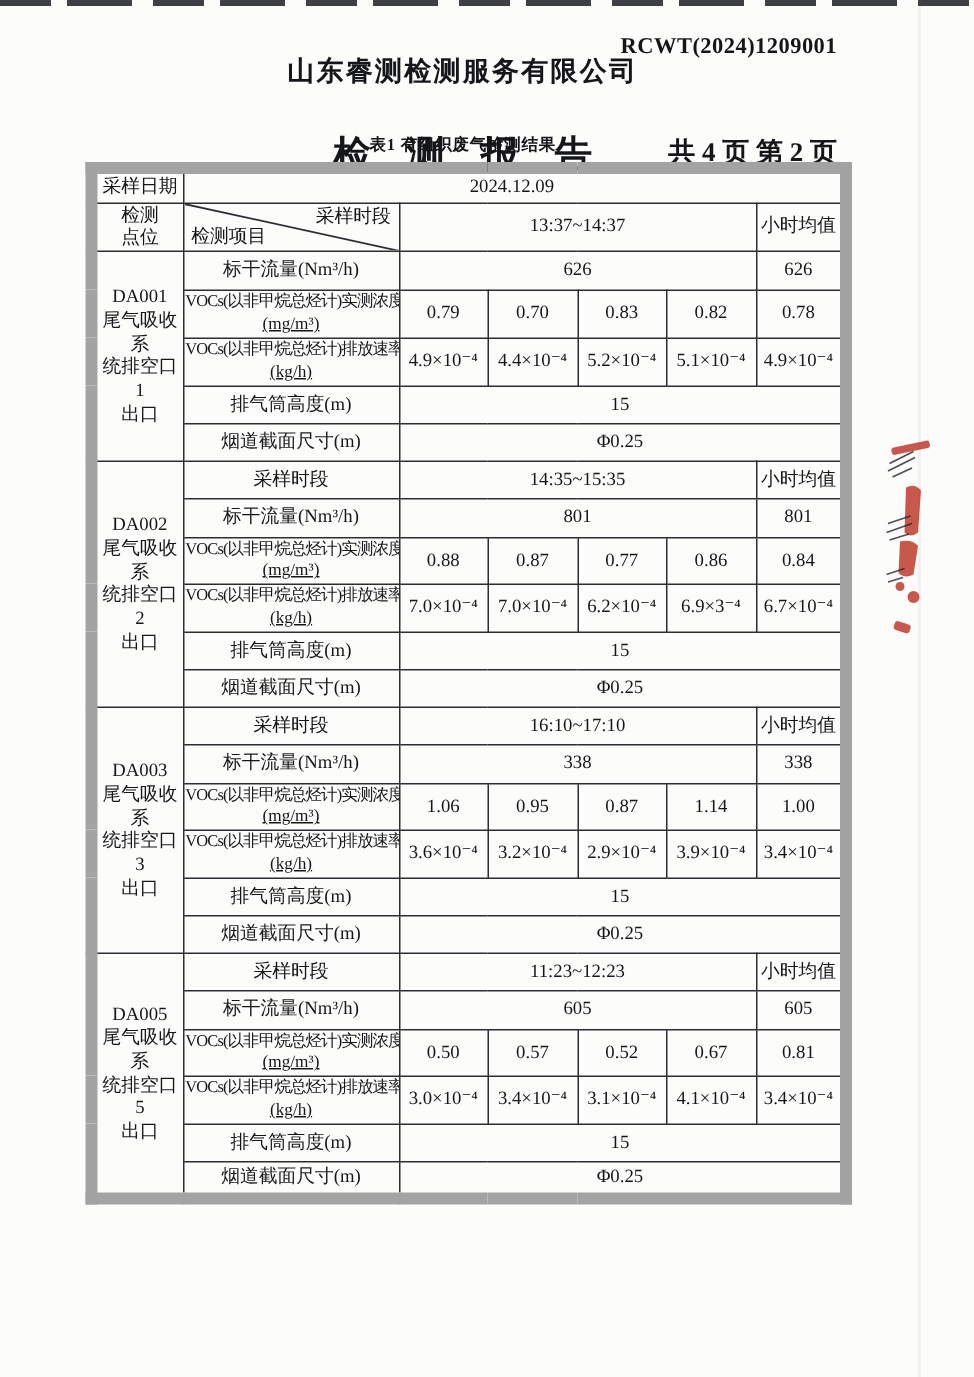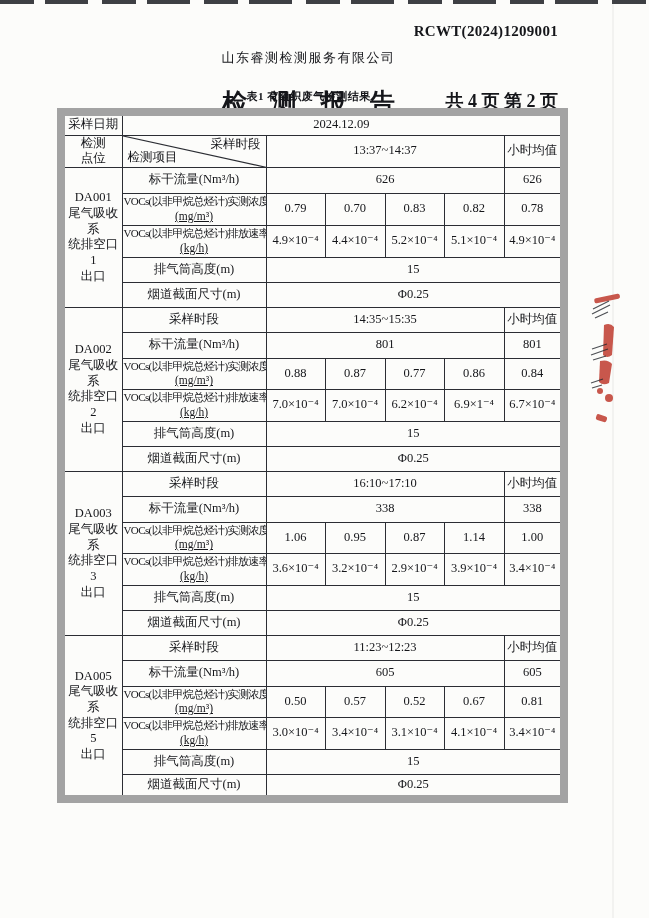--- a/index.html
+++ b/index.html
@@ -13,21 +13,21 @@
   
   .top-edge{
     position:absolute;top:0;left:0;right:0;height:4px;opacity:.88;
     background:repeating-linear-gradient(90deg,
       #24262b 0 34px, rgba(0,0,0,0) 34px 45px,
       #24262b 45px 88px, rgba(0,0,0,0) 88px 102px);
   }
   .fold-line{position:absolute;top:0;bottom:0;left:612px;width:2px;background:rgba(120,120,115,.07);}
   .report-no{position:absolute;top:23px;right:91px;font-size:15px;font-weight:bold;letter-spacing:.3px;}
   .company{position:absolute;top:35px;left:57px;width:503px;text-align:center;
-    font-size:13px;font-weight:normal;letter-spacing:1.5px;margin-top:14px;}
+    font-size:18px;font-weight:bold;letter-spacing:1.5px;}
   .title{position:absolute;top:57px;left:57px;width:503px;text-align:center;
     font-size:25px;font-weight:bold;letter-spacing:9px;text-indent:9px;margin-top:29px;}
   .caption{position:absolute;top:89px;left:57px;width:503px;text-align:center;
     font-size:11px;font-weight:bold;letter-spacing:.5px;}
   .page-info{position:absolute;top:89px;right:91px;font-size:18px;font-weight:bold;}
 
   table.report{
     position:absolute;left:57px;top:108px;width:503px;
     border-collapse:collapse;table-layout:fixed;
     border:8px solid #a3a3a3;
@@ -159,21 +159,21 @@
       <td class="val">0.84</td>
     </tr>
     <tr class="h32">
       <td>
         <div class="voc1">VOCs(以非甲烷总烃计)排放速率</div>
         <div class="voc2">(kg/h)</div>
       </td>
       <td class="val">7.0×10⁻⁴</td>
       <td class="val">7.0×10⁻⁴</td>
       <td class="val">6.2×10⁻⁴</td>
-      <td class="val">6.9×1⁻⁴</td>
+      <td class="val">6.9×3⁻⁴</td>
       <td class="val">6.7×10⁻⁴</td>
     </tr>
     <tr class="h25">
       <td>排气筒高度(m)</td>
       <td colspan="5" class="val">15</td>
     </tr>
     <tr class="h25">
       <td>烟道截面尺寸(m)</td>
       <td colspan="5" class="val">Φ0.25</td>
     </tr>

